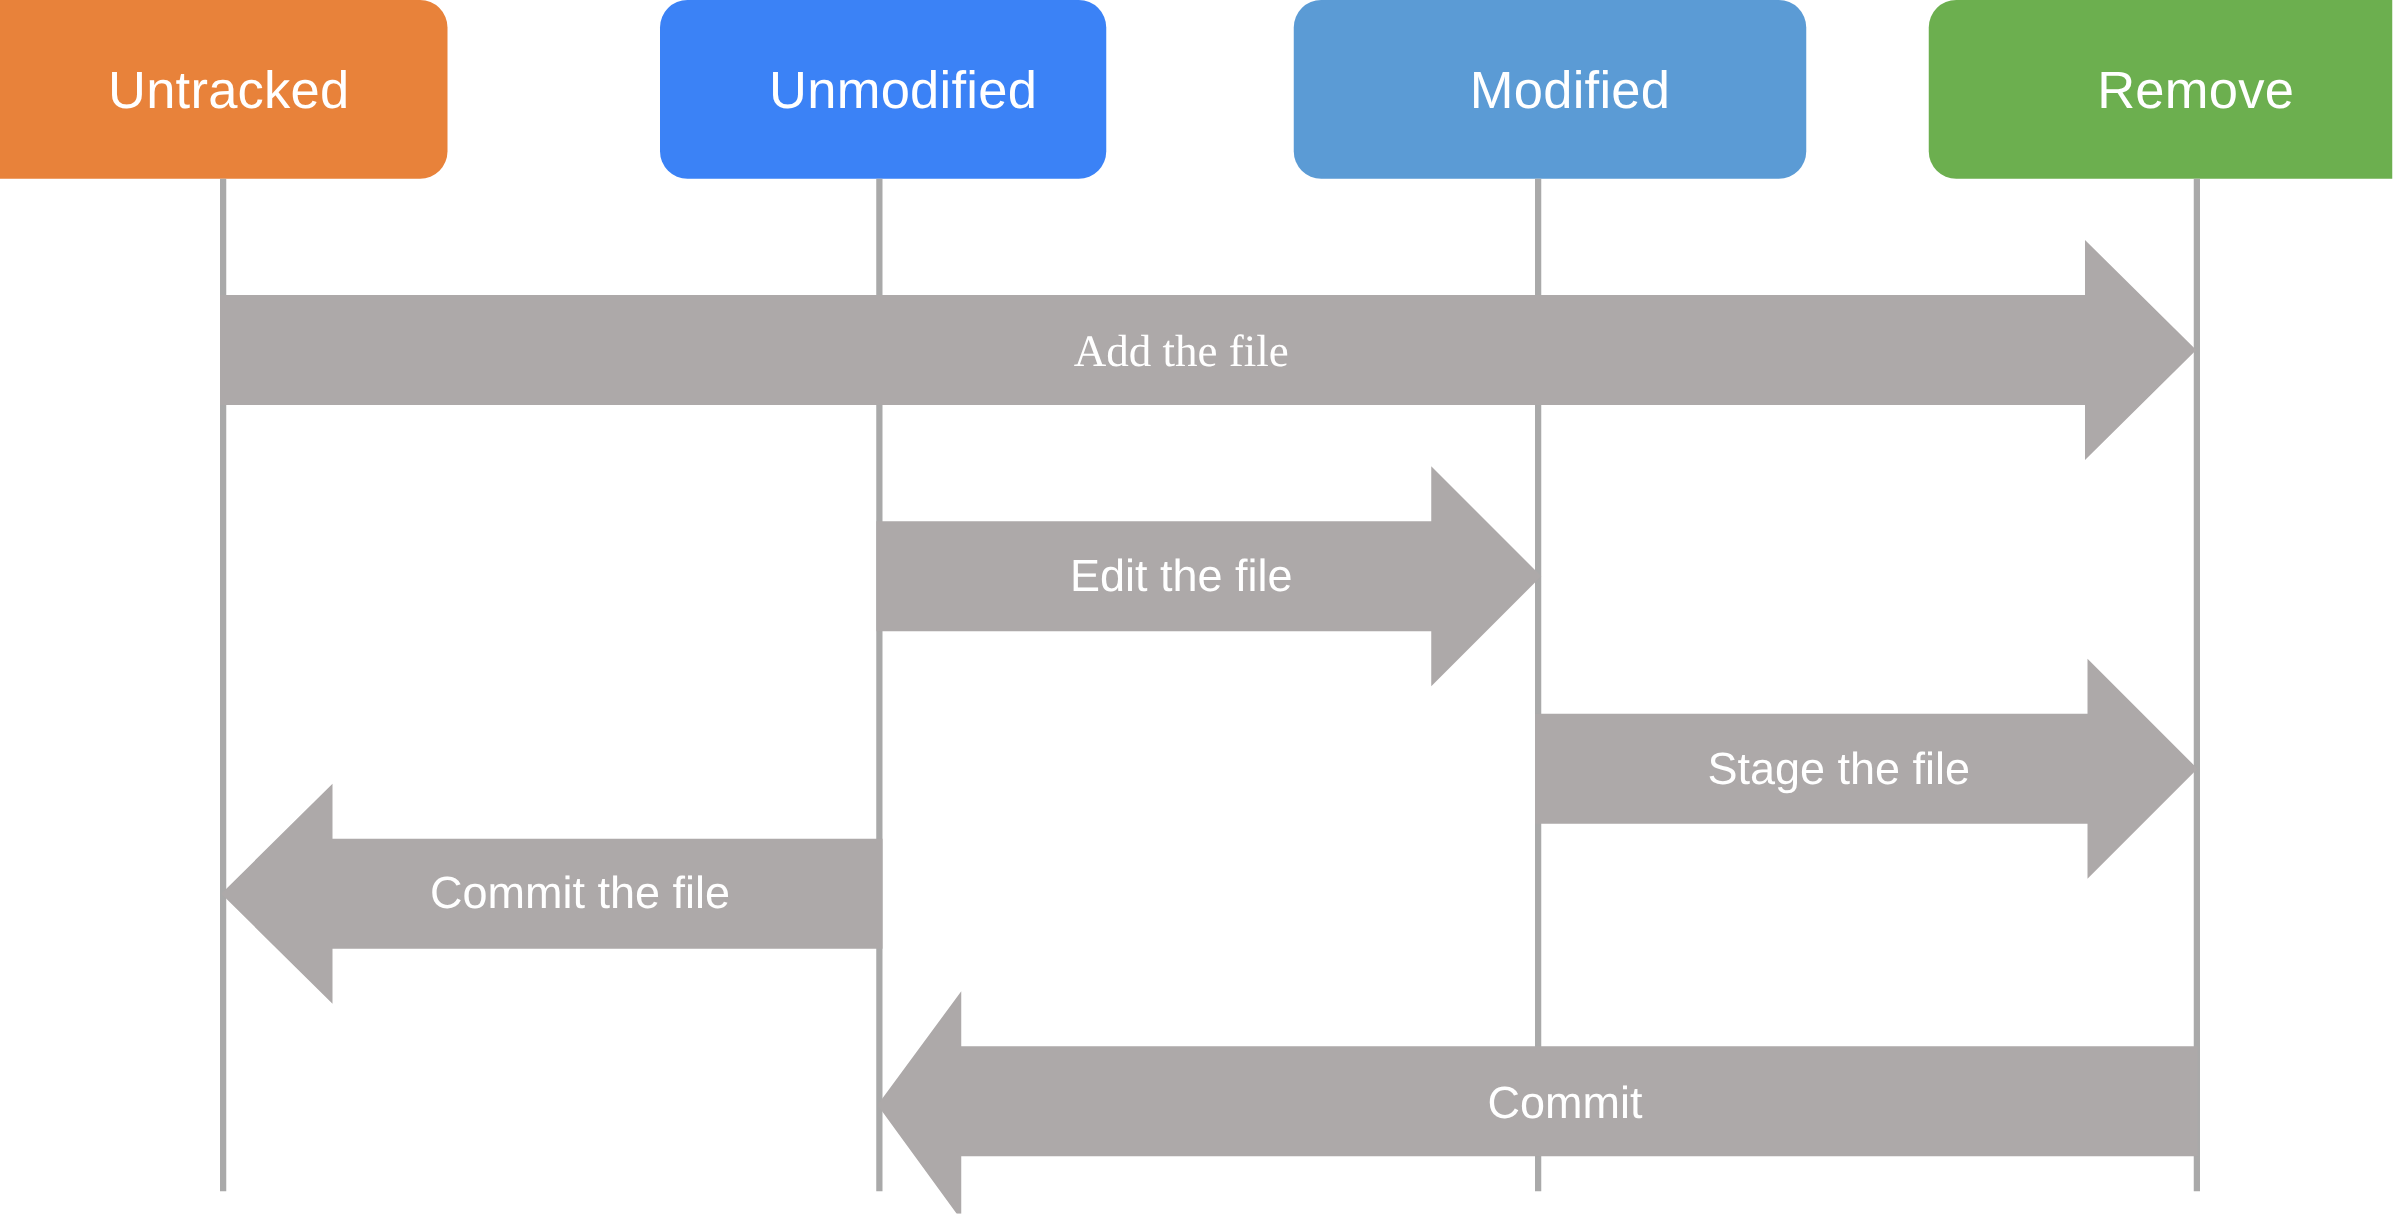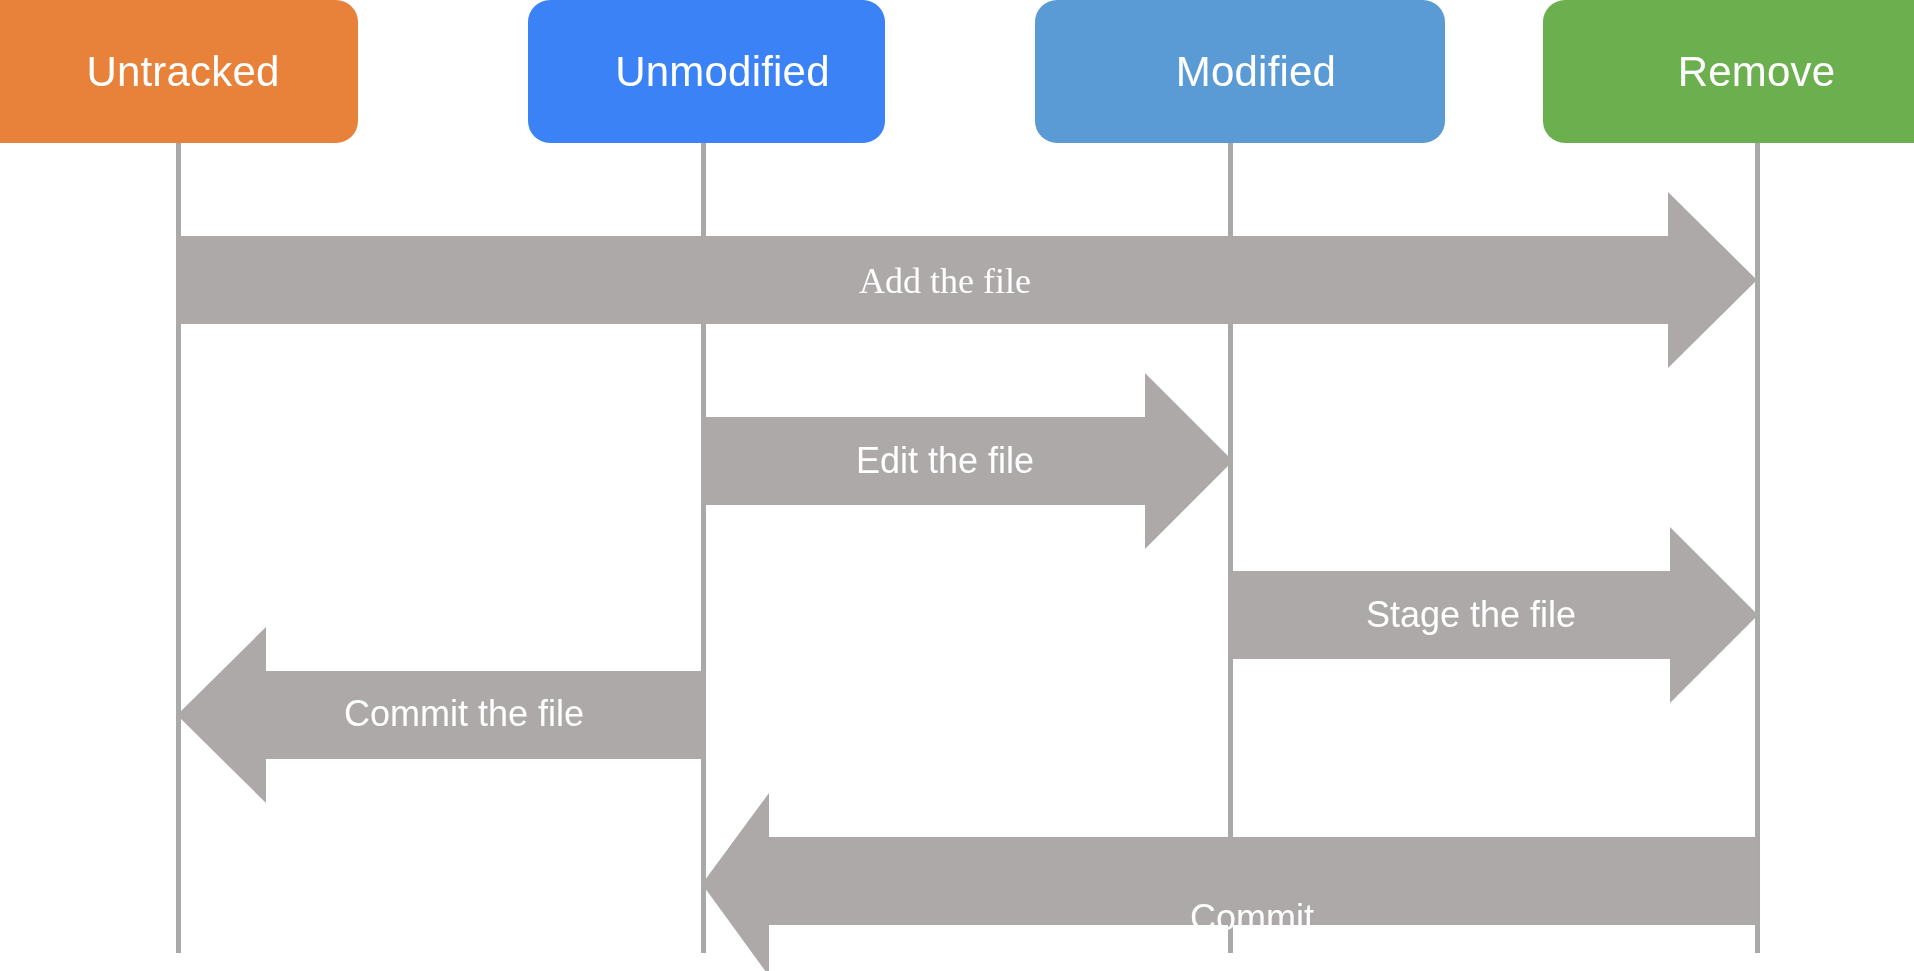--- a/index.html
+++ b/index.html
@@ -116,15 +116,15 @@
       <polygon points="530,46 90,46 90,2 1,90 90,178 90,134 530,134" fill="#ADA9A9"></polygon>
     </svg>
   </div>
   <div class="arrow-text" style="left:464px; top:714px;">Commit the file</div>
 
   <div class="arrow" style="left:701px; top:792px;">
     <svg width="1058" height="185" viewBox="0 0 1058 185">
       <polygon points="1057,45 68,45 68,1 1,92 68,184 68,133 1057,133" fill="#ADA9A9"></polygon>
     </svg>
   </div>
-  <div class="arrow-text" style="left:1252px; top:882px;margin-top:36px;">Commit</div>
+  <div class="arrow-text" style="left:1252px; top:882px;">Commit</div>
 
 </div>
 
 </body></html>

